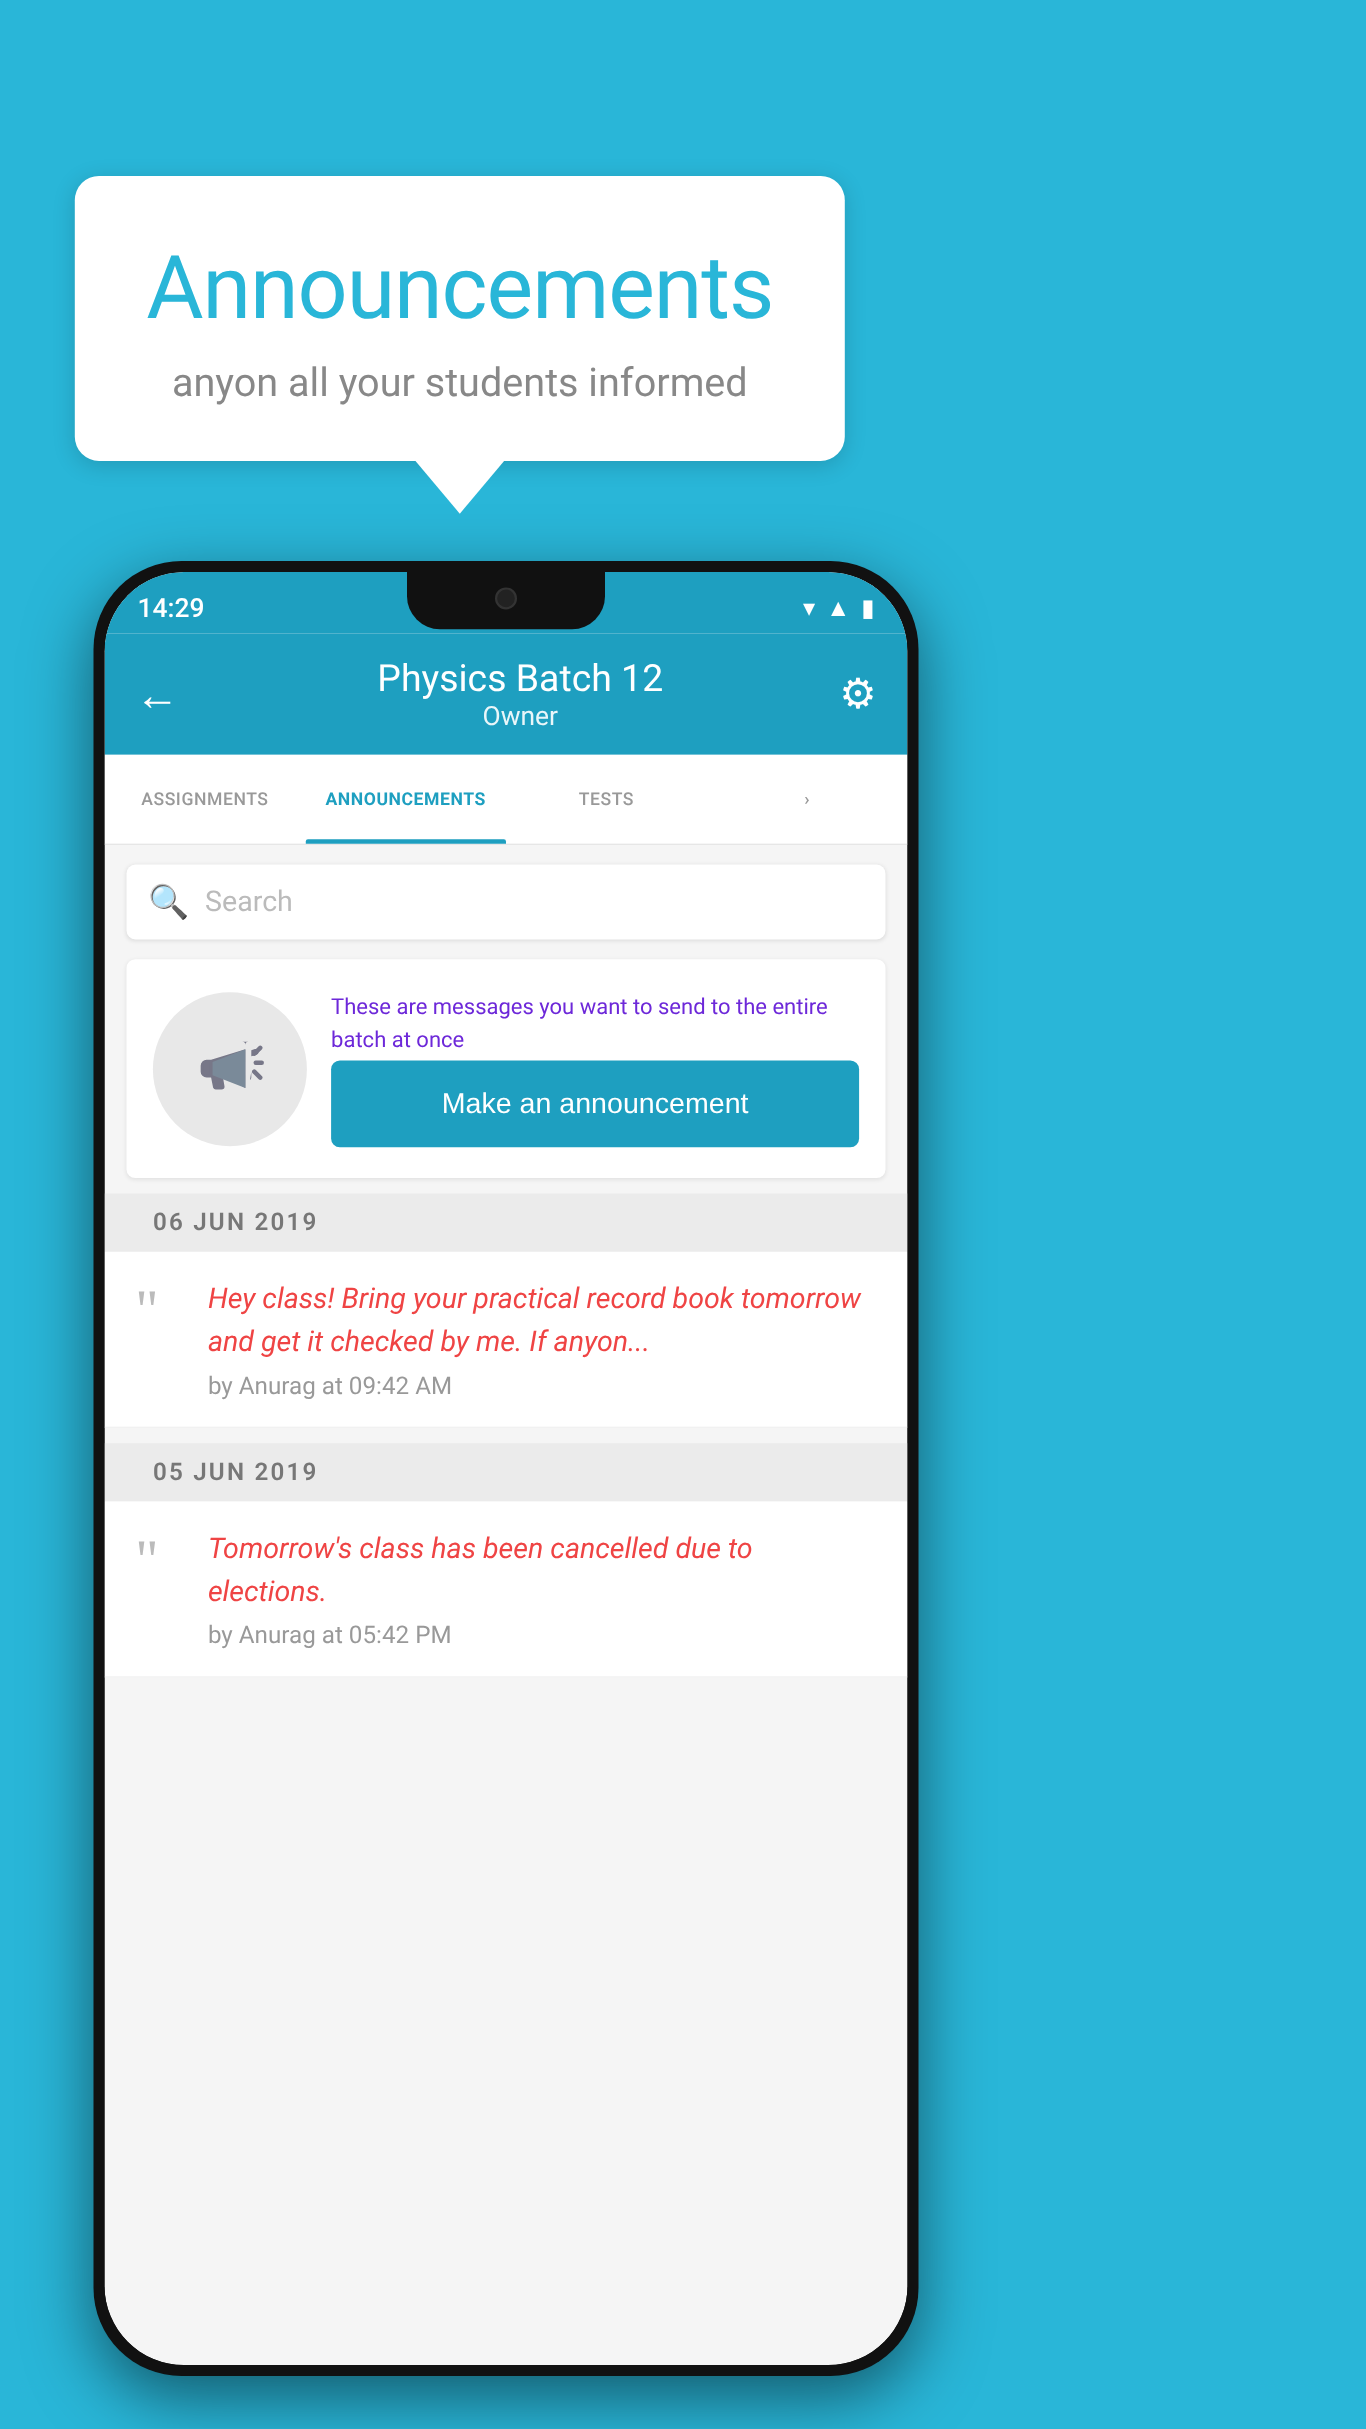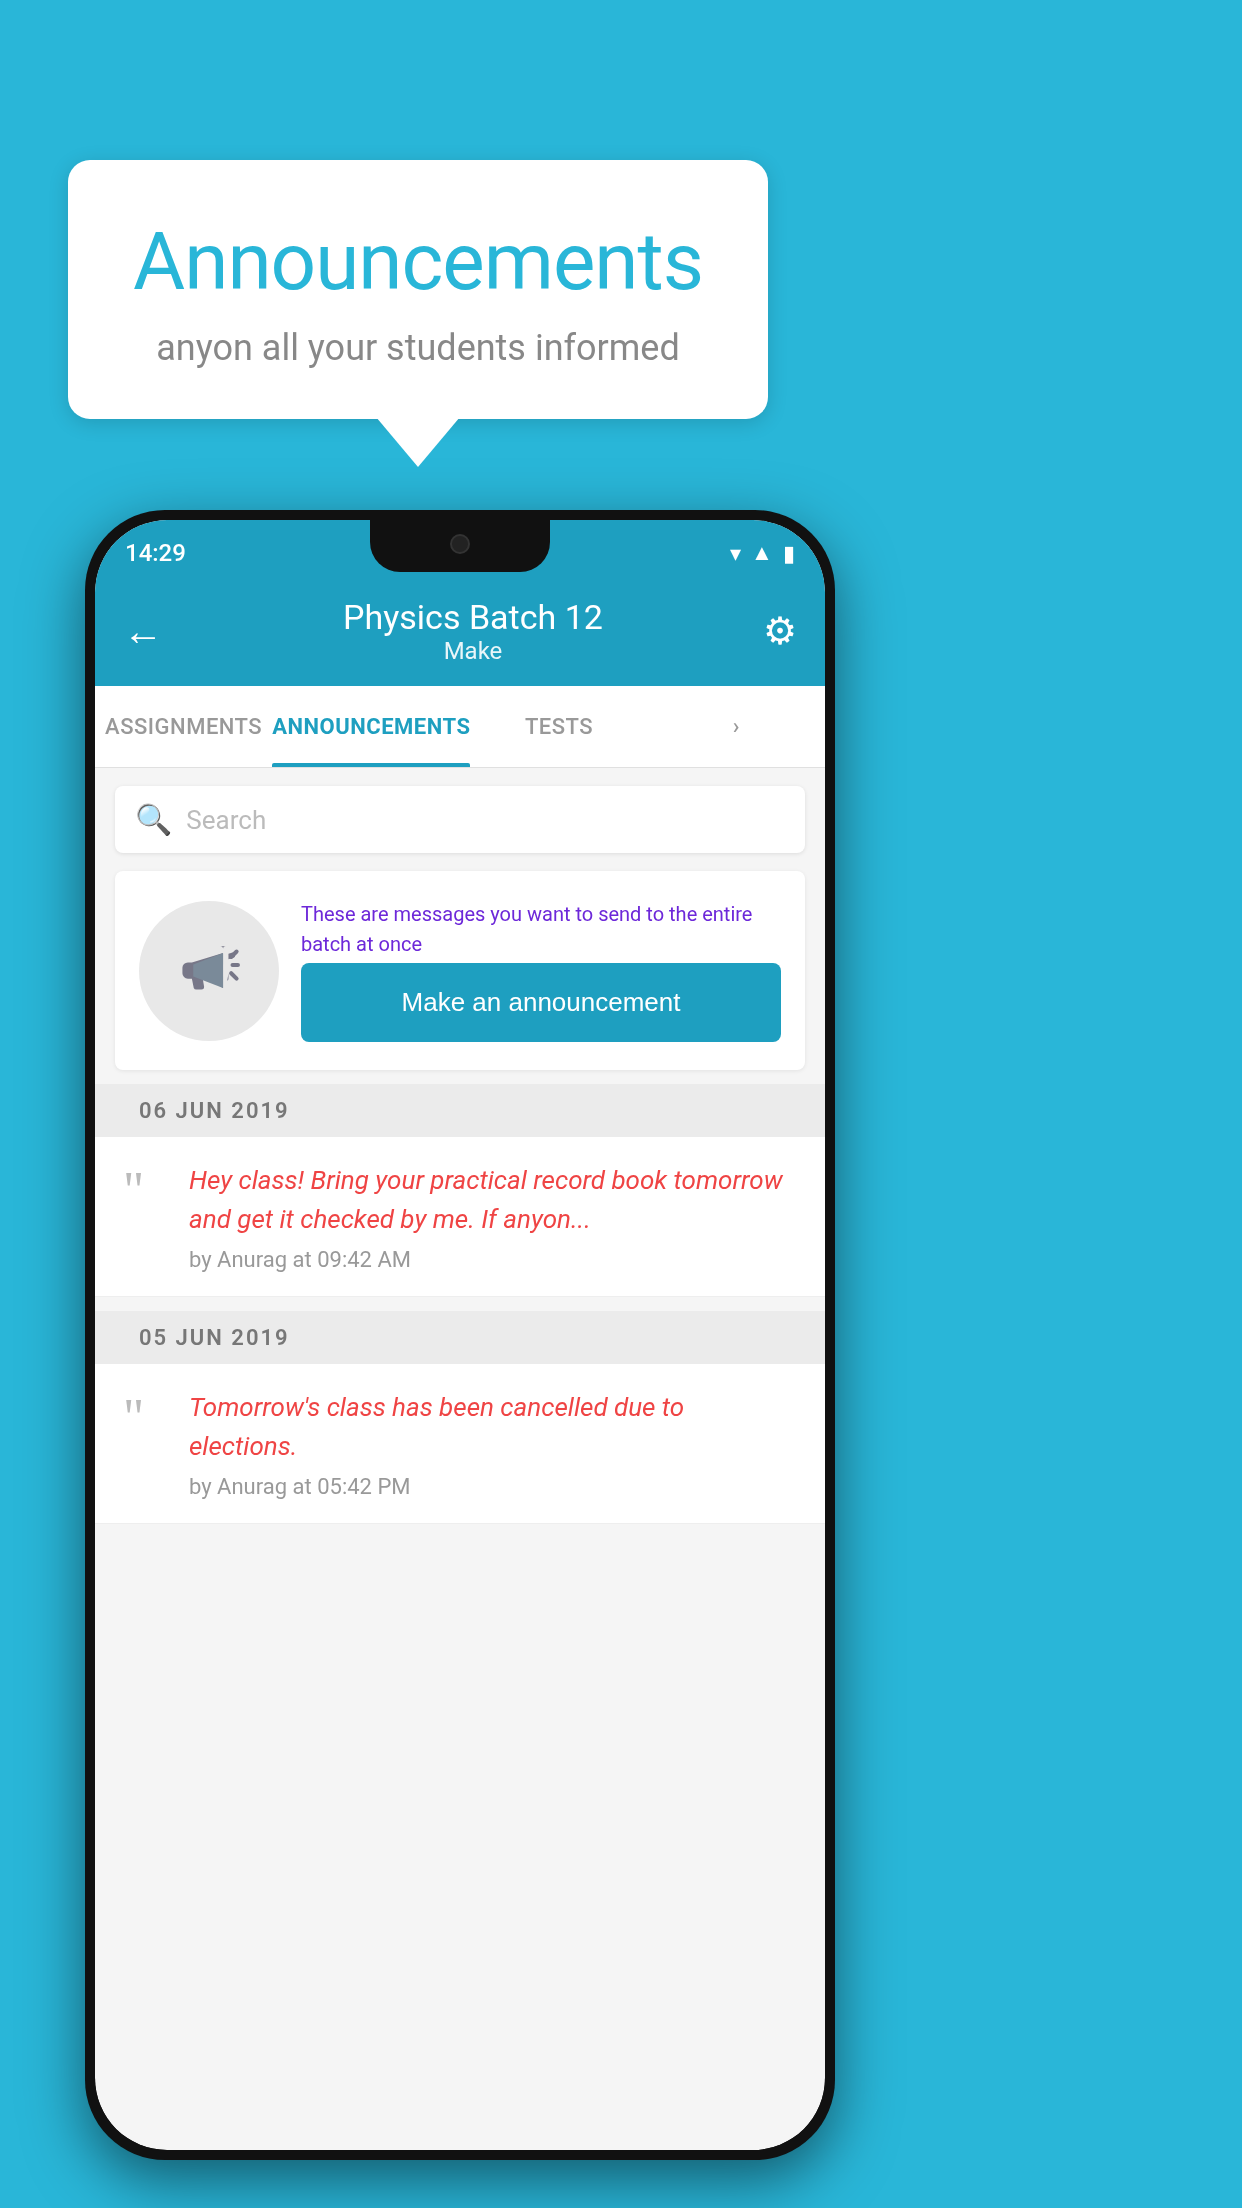--- a/index.html
+++ b/index.html
@@ -191,21 +191,21 @@
       display: flex;
       border-bottom: 1px solid #e0e0e0;
       height: 82px;
     }
 
     .tab-item {
       flex: 1;
       display: flex;
       align-items: center;
       justify-content: center;
-      font-size: 22px;
+      font-size: 16px;
       font-weight: 500;
       color: #999;
       cursor: pointer;
       position: relative;
       letter-spacing: 0.5px;
     }
 
     .tab-item.active {
       color: #1e9fc0;
       font-weight: 700;
@@ -363,21 +363,21 @@
           <span class="wifi-icon">▾</span>
           <span class="signal-icon">▲</span>
           <span class="battery-icon">▮</span>
         </div>
       </div>
 
       <div class="app-bar">
         <span class="back-arrow">←</span>
         <div class="app-bar-title">
           <span class="app-bar-title-text">Physics Batch 12</span>
-          <span class="app-bar-subtitle">Make</span>
+          <span class="app-bar-subtitle">Owner</span>
         </div>
         <span class="settings-icon">⚙</span>
       </div>
 
       <div class="tab-bar">
         <div class="tab-item">
           <span>ASSIGNMENTS</span>
         </div>
         <div class="tab-item active">
           <span>ANNOUNCEMENTS</span>

